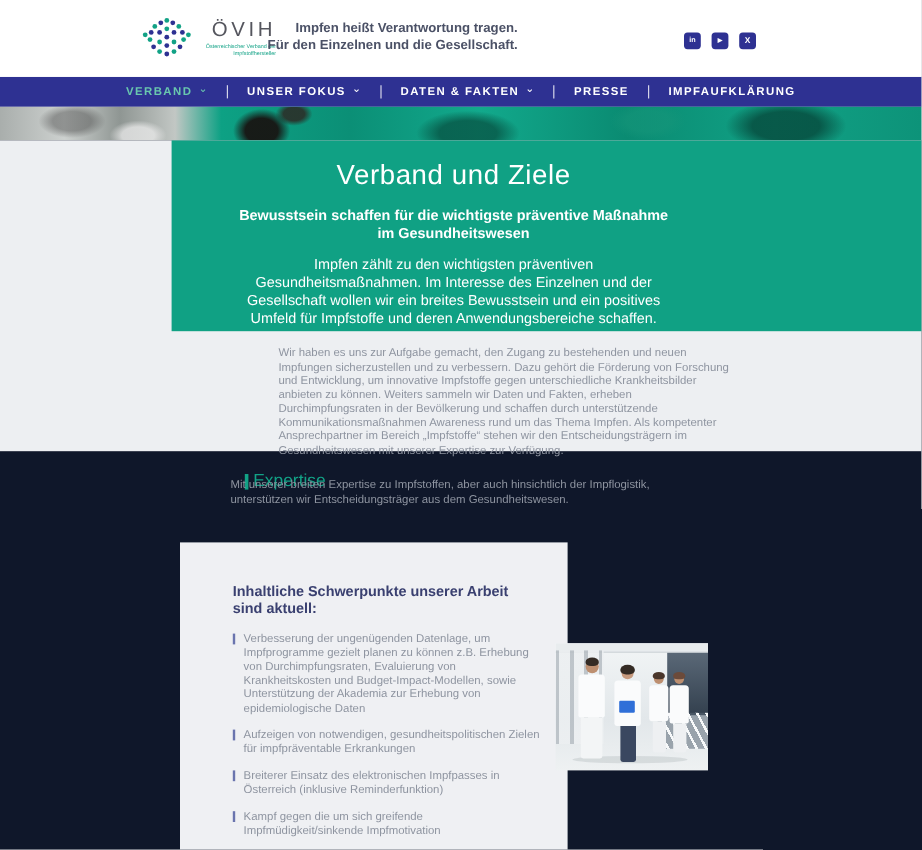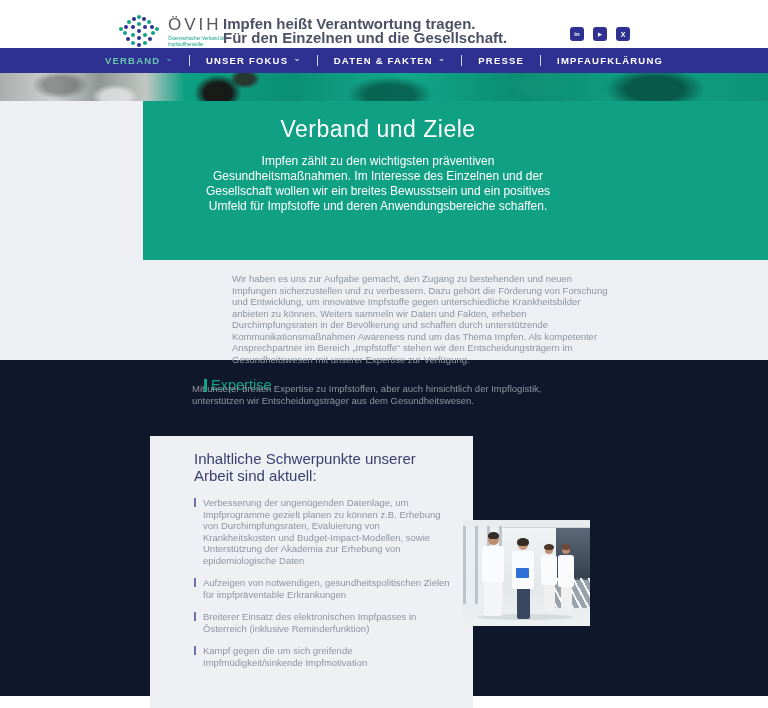--- a/index.html
+++ b/index.html
@@ -1,37 +1,37 @@
 <!DOCTYPE html>
 <html lang="de"><head>
 <meta charset="utf-8">
 <style>
   * { margin:0; padding:0; box-sizing:border-box; }
   html,body { width:768px; height:708px; overflow:hidden; background:#fff;
               font-family:"Liberation Sans", sans-serif; }
 
   
-  .header { position:relative; height:48px; background:#fff; }
+  .header { position:relative; height:64px; background:#fff;text-align:right; }
   .logo { position:absolute; left:118px; top:10px; display:flex; align-items:flex-start; cursor:pointer; }
   .logo-dots { position:relative; width:42px; height:42px; }
   .dot { position:absolute; left:19px; top:19px; width:4px; height:4px; border-radius:50%;
          background:#2e3192;
          box-shadow:
            0 -14px 0 #12a286, 5px -12px 0 #2e3192, 10px -9px 0 #12a286,
            13px -4px 0 #2e3192, 14px 2px 0 #12a286, 11px 8px 0 #2e3192,
            6px 12px 0 #12a286, 0 14px 0 #2e3192, -6px 12px 0 #12a286,
            -11px 8px 0 #2e3192, -14px 2px 0 #12a286, -13px -4px 0 #2e3192,
            -10px -9px 0 #12a286, -5px -12px 0 #2e3192,
            0 -7px 0 #12a286, 6px -4px 0 #2e3192, 6px 4px 0 #12a286,
            0 7px 0 #2e3192, -6px 4px 0 #12a286, -6px -4px 0 #2e3192,
            -18px -2px 0 #12a286, 18px -2px 0 #12a286; }
   .logo-textcol { margin-left:8px; padding-top:6px; }
   .logo-word { font-size:17px; letter-spacing:3px; color:#55565e; font-weight:500; line-height:1; }
   .logo-sub { margin-top:3px; font-size:4.5px; line-height:1.3; color:#12a286; width:62px; }
-  .tagline { position:absolute; left:223px; top:17px; font-size:15px; line-height:14px;
+  .tagline { position:absolute; left:223px; top:17px; font-size:11px; line-height:14px;
              font-weight:700; color:#4b5166; }
   .social { position:absolute; right:138px; top:27px; display:flex; gap:9px; }
   .social-btn { width:14px; height:14px; border-radius:3px; background:#2e3192; color:#fff;
                 display:flex; align-items:center; justify-content:center; cursor:pointer;
                 font-size:6px; font-weight:700; line-height:1; }
   .social-btn.s-youtube { font-size:5px; }
   .social-btn.s-x { font-size:7px; }
 
   
   .nav { height:25px; background:#2e3192; display:flex; align-items:center; justify-content:center; }
@@ -71,21 +71,21 @@
            font-size:9.5px; line-height:11.5px; color:#8e94a0;margin-left:40px; }
 
   .sec-head { position:absolute; left:204px; top:276px; display:flex; align-items:center; }
   .sec-bar { width:3px; height:13px; background:#12a286; margin-right:4px; }
   .sec-title { font-size:14.5px; color:#12a286; font-weight:500; }
   .sec-body { position:absolute; left:192px; top:282px; width:382px;
               font-size:9.5px; line-height:12px; color:#8e94a0; }
 
   .focus-panel { position:absolute; left:150px; top:335px; width:323px; height:380px;
                  background:#eff0f3; padding:14px 22px 0 44px; }
-  .focus-title { font-size:15px; font-weight:400; color:#3a4070; margin-bottom:13px; }
+  .focus-title { font-size:12px; font-weight:700; color:#3a4070; margin-bottom:13px;margin-top:20px; }
   .focus-list { list-style:none; }
   .focus-list li { position:relative; padding-left:9px; margin-bottom:11px;
                    font-size:9.5px; line-height:11.5px; color:#8e94a0; }
   .focus-list li::before { content:""; position:absolute; left:0; top:1px;
                            width:2px; height:9px; background:#6a74ae; }
 
   
   .photo { position:absolute; left:463px; top:419px; width:127px; height:106px; overflow:hidden;
            background:linear-gradient(180deg,#f2f5f6 0%,#e2e7ea 60%,#eef1f2 100%); }
   .ph-frames { position:absolute; left:0; top:6px; width:40px; height:78px;
@@ -165,20 +165,21 @@
 <div class="hero">
   <div class="hero-ovl"></div>
 </div>
 
 <div class="main">
   <div class="grey-band"></div>
 
   <div class="hero-card">
     <div class="hero-card-inner">
       <div class="hc-title">Verband und Ziele</div>
+      <div class="hc-sub">Bewusstsein schaffen für die wichtigste präventive Maßnahme im Gesundheitswesen</div>
       <div class="hc-body">Impfen zählt zu den wichtigsten präventiven Gesundheitsmaßnahmen. Im Interesse des Einzelnen und der Gesellschaft wollen wir ein breites Bewusstsein und ein positives Umfeld für Impfstoffe und deren Anwendungsbereiche schaffen.</div>
     </div>
   </div>
 
   <p class="intro">Wir haben es uns zur Aufgabe gemacht, den Zugang zu bestehenden und neuen Impfungen sicherzustellen und zu verbessern. Dazu gehört die Förderung von Forschung und Entwicklung, um innovative Impfstoffe gegen unterschiedliche Krankheitsbilder anbieten zu können. Weiters sammeln wir Daten und Fakten, erheben Durchimpfungsraten in der Bevölkerung und schaffen durch unterstützende Kommunikationsmaßnahmen Awareness rund um das Thema Impfen. Als kompetenter Ansprechpartner im Bereich „Impfstoffe“ stehen wir den Entscheidungsträgern im Gesundheitswesen mit unserer Expertise zur Verfügung.</p>
 
   <div class="sec-head">
     <span class="sec-bar"></span>
     <span class="sec-title">Expertise</span>
   </div>

